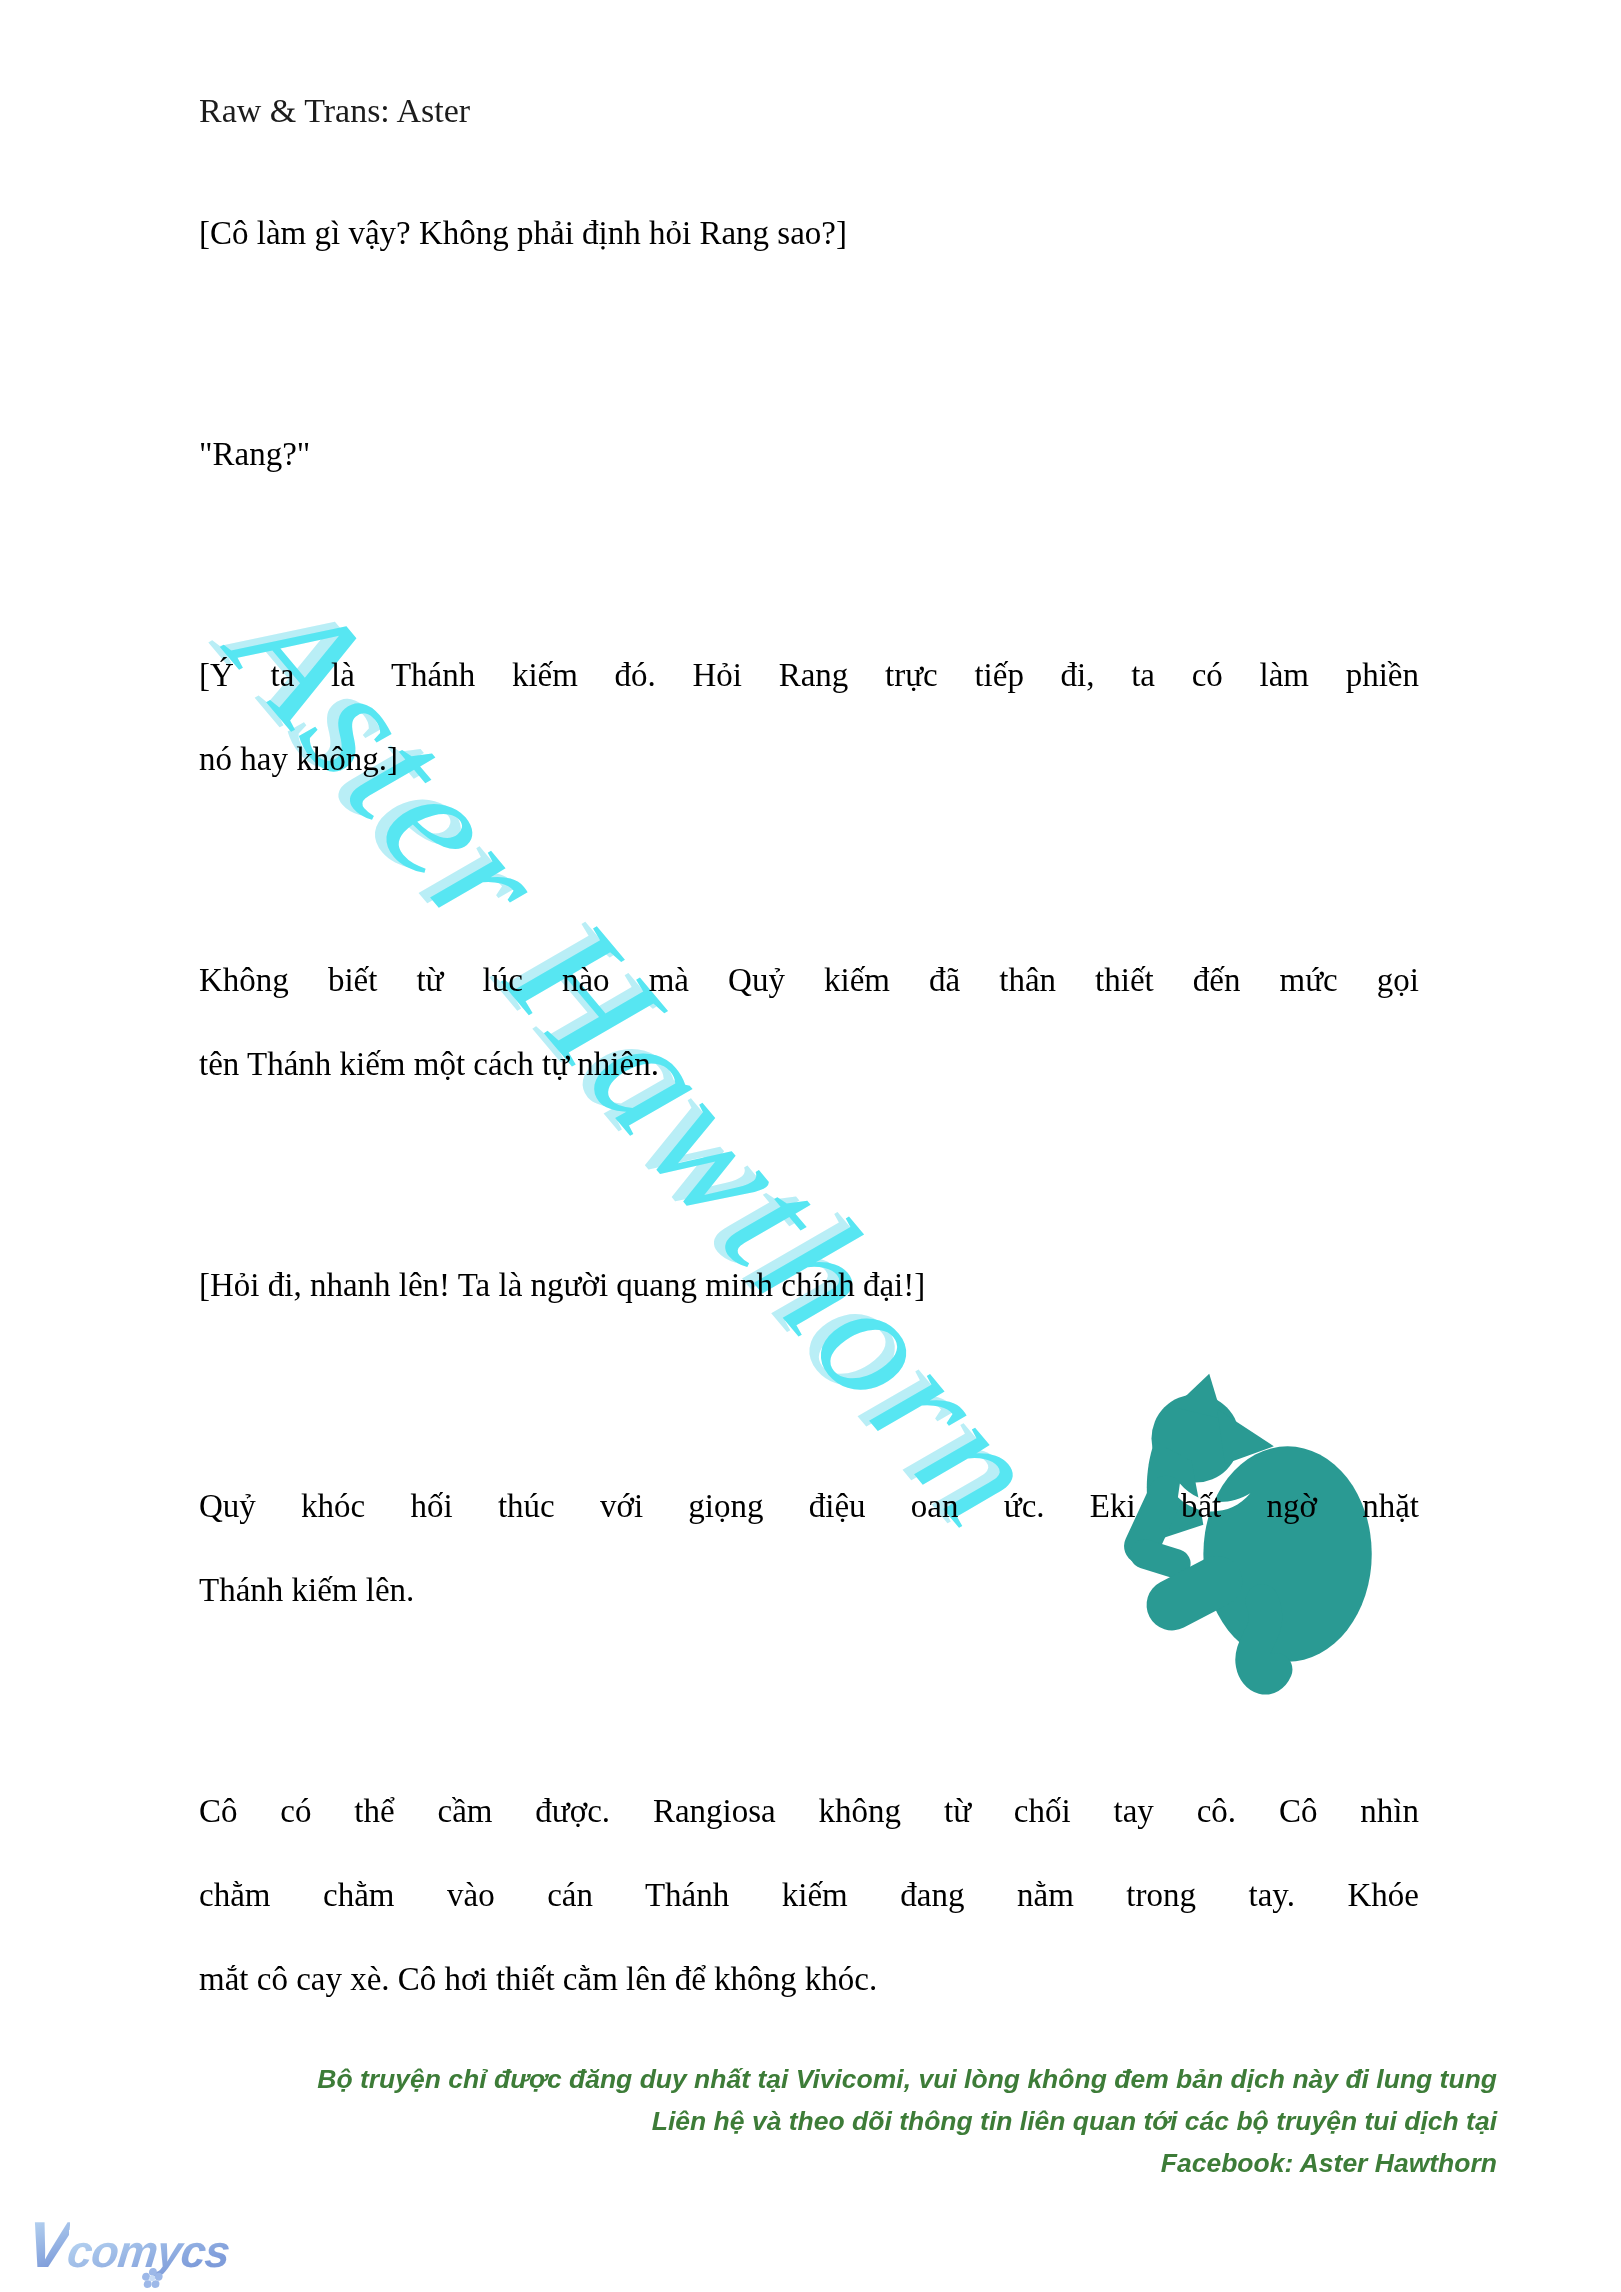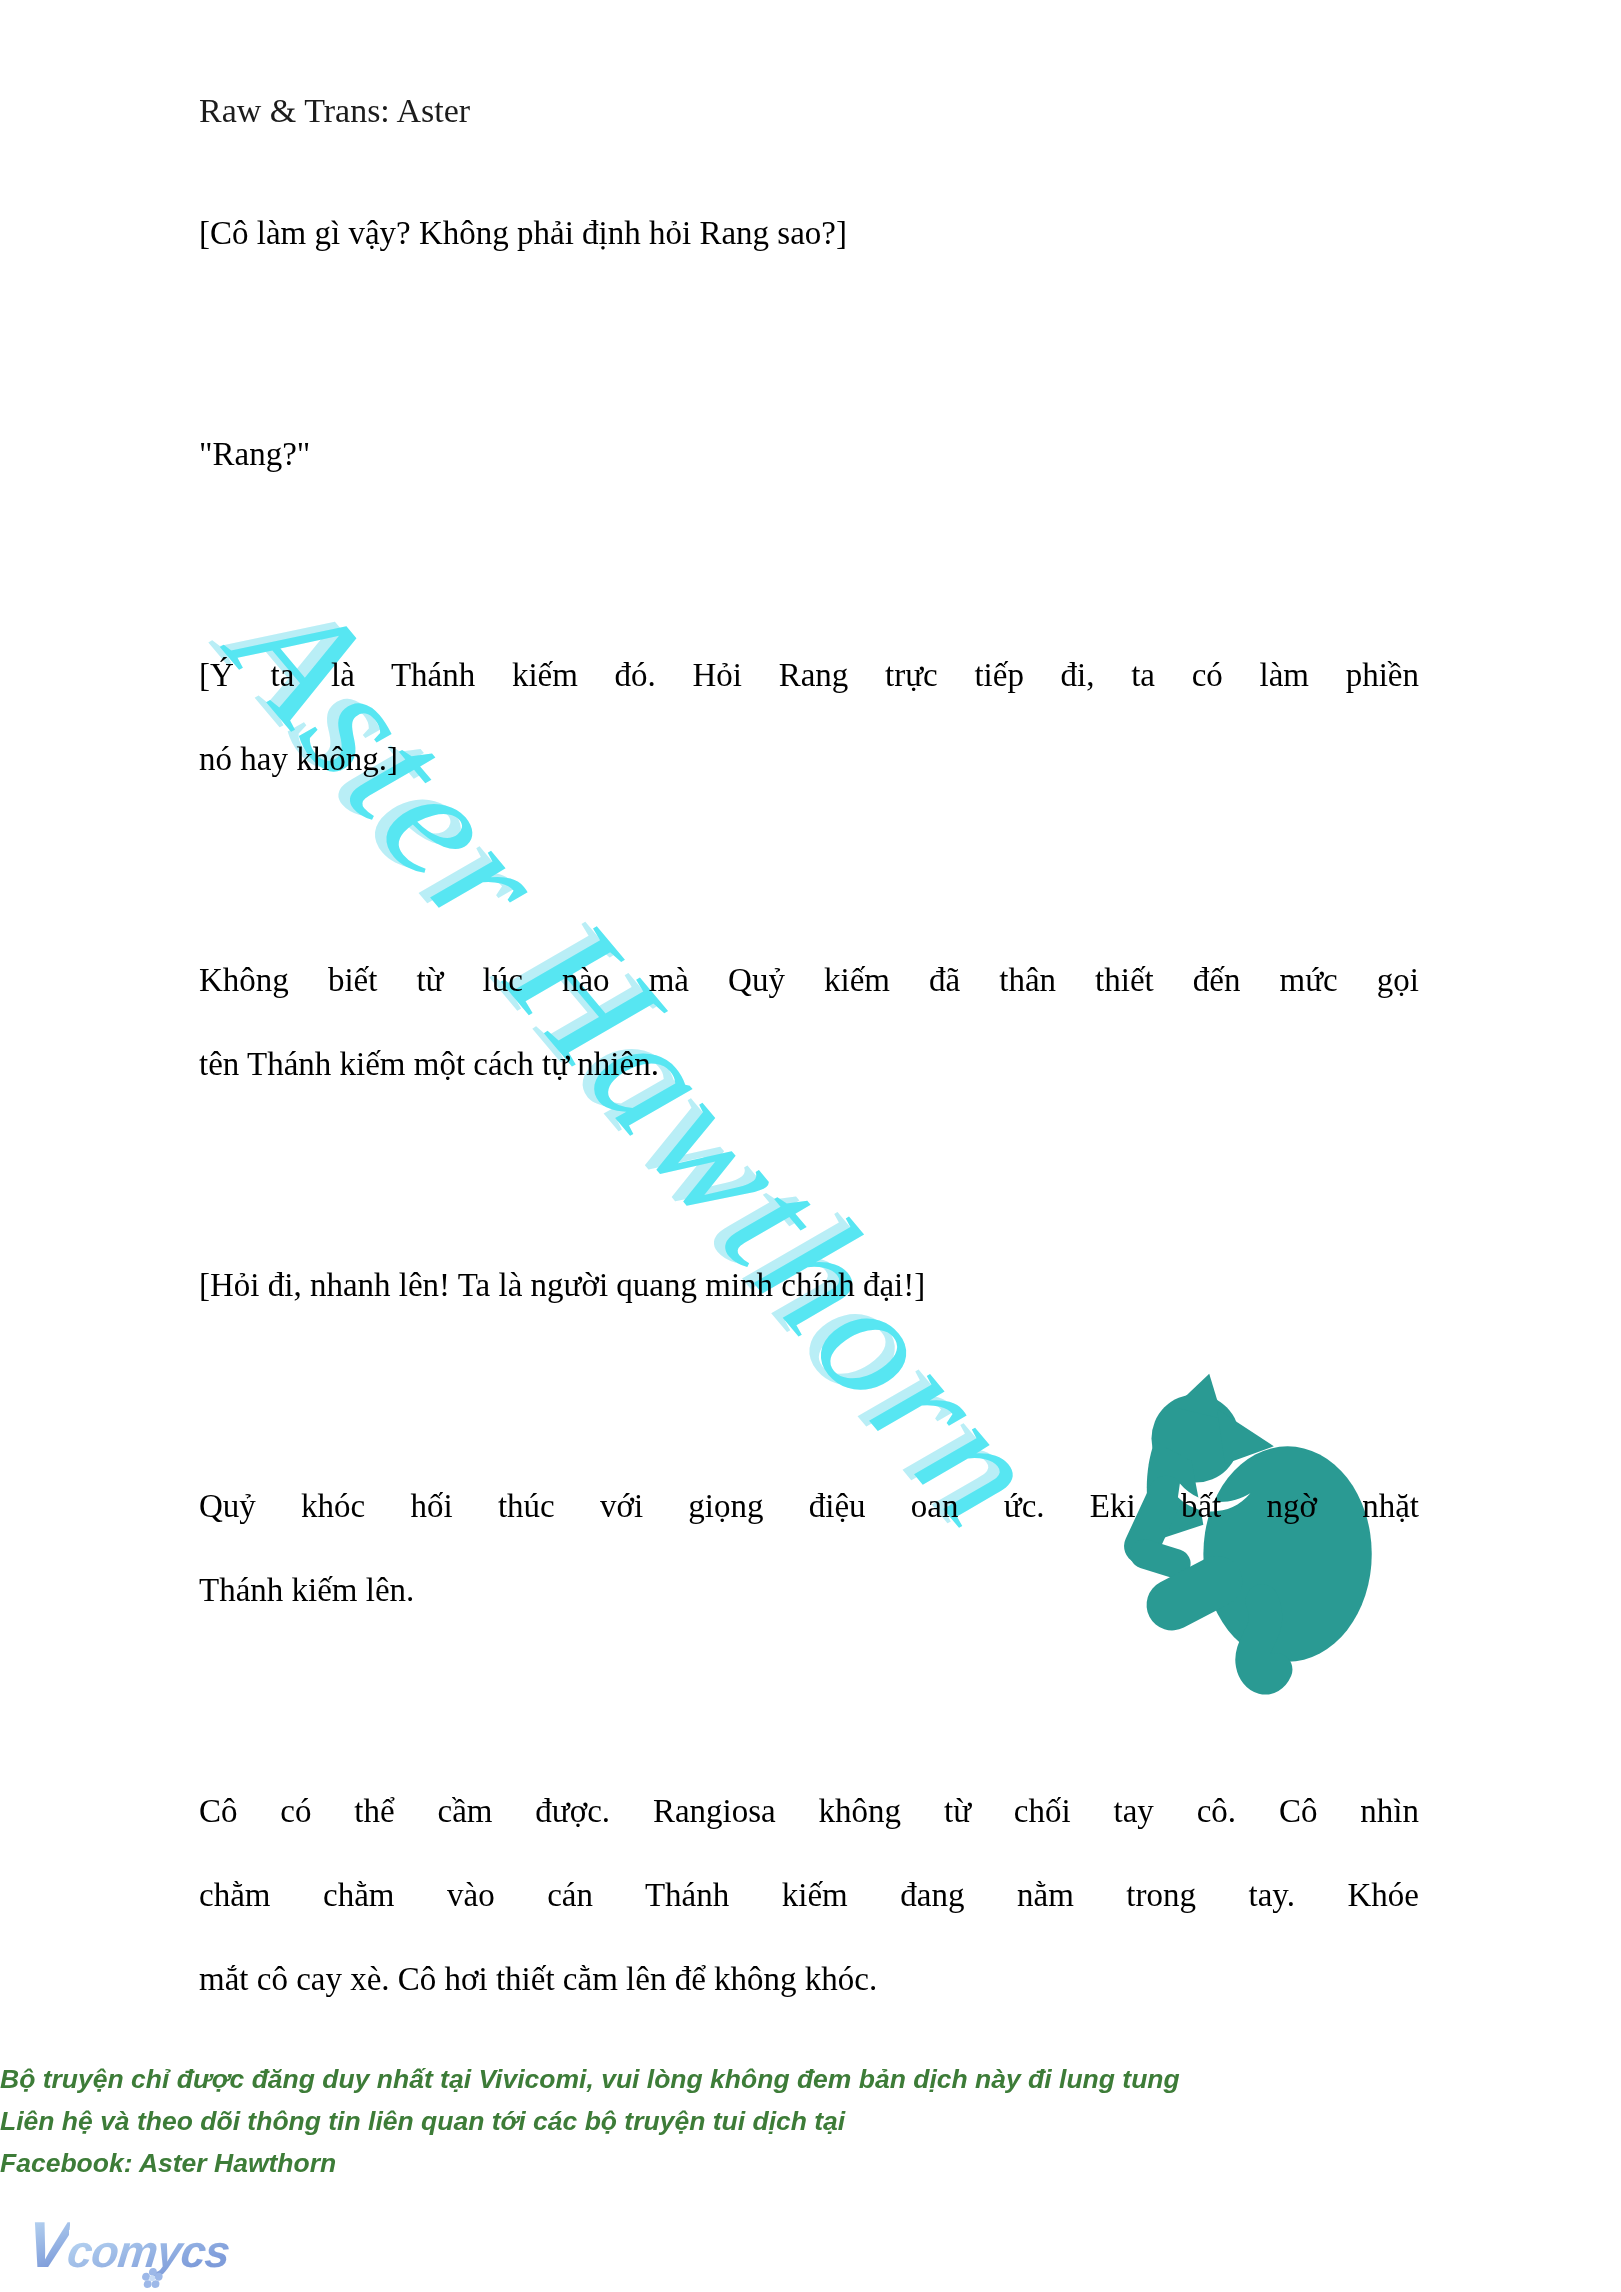--- a/index.html
+++ b/index.html
@@ -42,21 +42,21 @@
   .ln{height:84px;line-height:84px;white-space:normal;}
   .ln.j{text-align:justify;text-align-last:justify;text-justify:inter-word;}
   
   .cat{
     position:absolute;left:1115px;top:1368px;width:257px;height:327px;
     z-index:1;
   }
   
   .footer{
     position:absolute;left:0;top:2058px;width:1497px;
-    text-align:left;
+    text-align:right;
     font-family:"Liberation Sans", sans-serif;
     font-weight:bold;font-style:italic;
     font-size:26.5px;line-height:42px;
     color:#3d7c38;
     z-index:2;
   }
   
   .logo{
     position:absolute;left:27.4px;top:2207px;
     font-family:"Liberation Sans", sans-serif;

